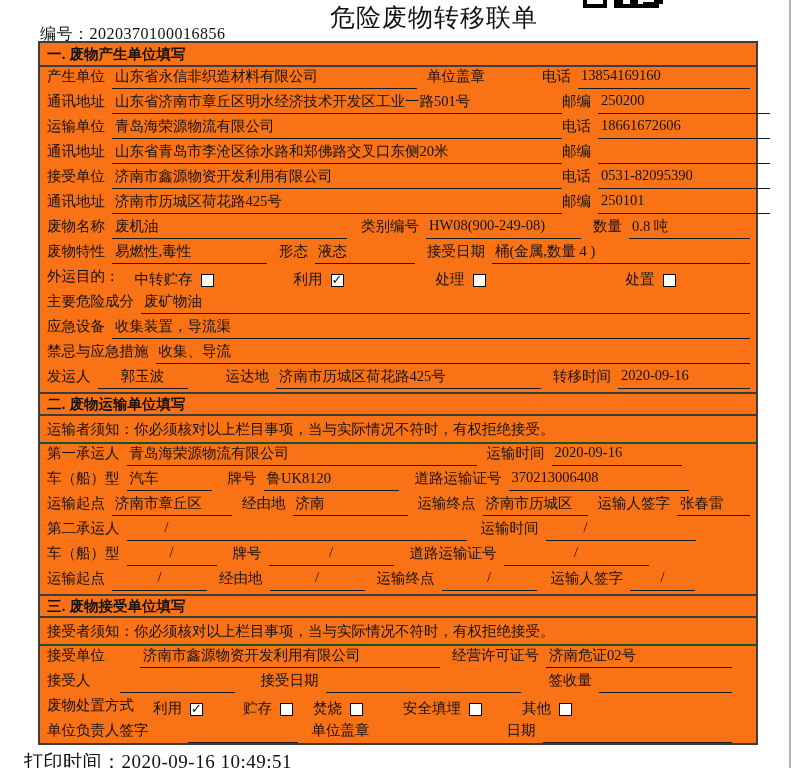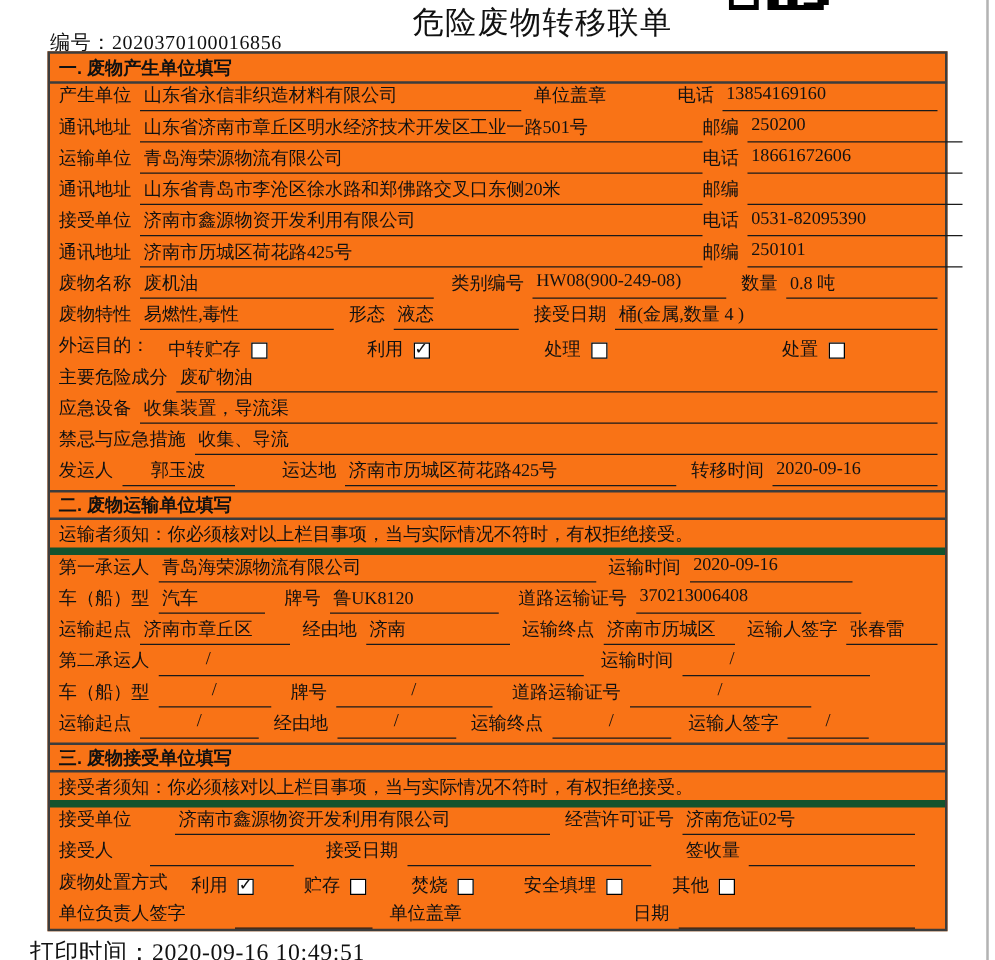--- a/index.html
+++ b/index.html
@@ -26,21 +26,21 @@
   
   .form-table { position:absolute; left:38px; top:41px; width:720px; height:704px;
                 border:2px solid #3c3c3c; background:#f97316; }
 
   .band { height:24px; display:flex; align-items:center; padding-left:7px;
           font-family:"Liberation Sans","DejaVu Sans",sans-serif;
           font-weight:bold; font-size:14.5px; border-bottom:2px solid #3c3c3c; }
   .band.bt { border-top:2px solid #3c3c3c; }
 
   .notice { height:28px; display:flex; align-items:center; padding-left:7px;
-            font-size:14.5px; border-bottom:6px solid #14532d; white-space:nowrap; }
+            font-size:14.5px; border-bottom:2px solid #14532d; white-space:nowrap; }
 
   .row { height:25px; display:flex; padding:0 6px 3px 7px;
          font-size:14.5px; white-space:nowrap; }
   .lbl { flex:none; padding-right:7px; }
   .val { flex:none; border-bottom:1px solid #1a1a1a; padding:0 3px; min-height:18px; overflow:visible; }
   .val.fill { flex:1 1 auto; }
   .val.slash { text-align:center; }
   .val.slash-l { padding-left:38px; }
   .mla { margin-left:auto; }
   .mr18 { margin-right:18px; }
@@ -261,21 +261,21 @@
   <div class="row">
     <span class="lbl">废物处置方式</span>
     <span class="opt" style="margin-left:12px">
       <span>利用</span>
       <span class="chk checked"></span>
     </span>
     <span class="opt" style="margin-left:40px">
       <span>贮存</span>
       <span class="chk"></span>
     </span>
-    <span class="opt" style="margin-left:36px">
+    <span class="opt" style="margin-left:20px">
       <span>焚烧</span>
       <span class="chk"></span>
     </span>
     <span class="opt" style="margin-left:40px">
       <span>安全填埋</span>
       <span class="chk"></span>
     </span>
     <span class="opt" style="margin-left:40px">
       <span>其他</span>
       <span class="chk"></span>

